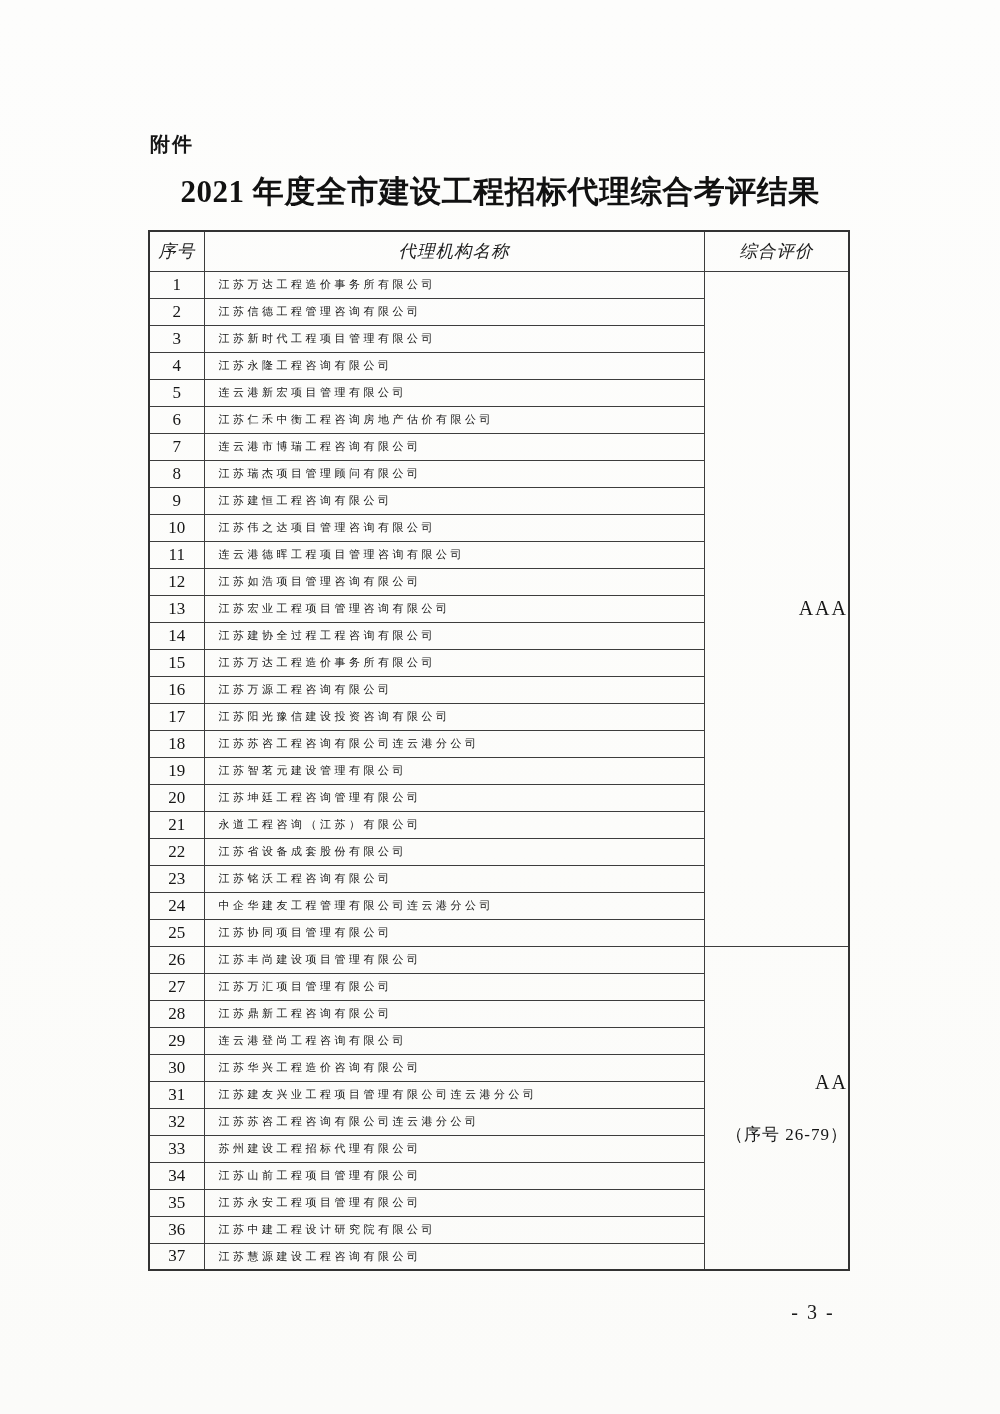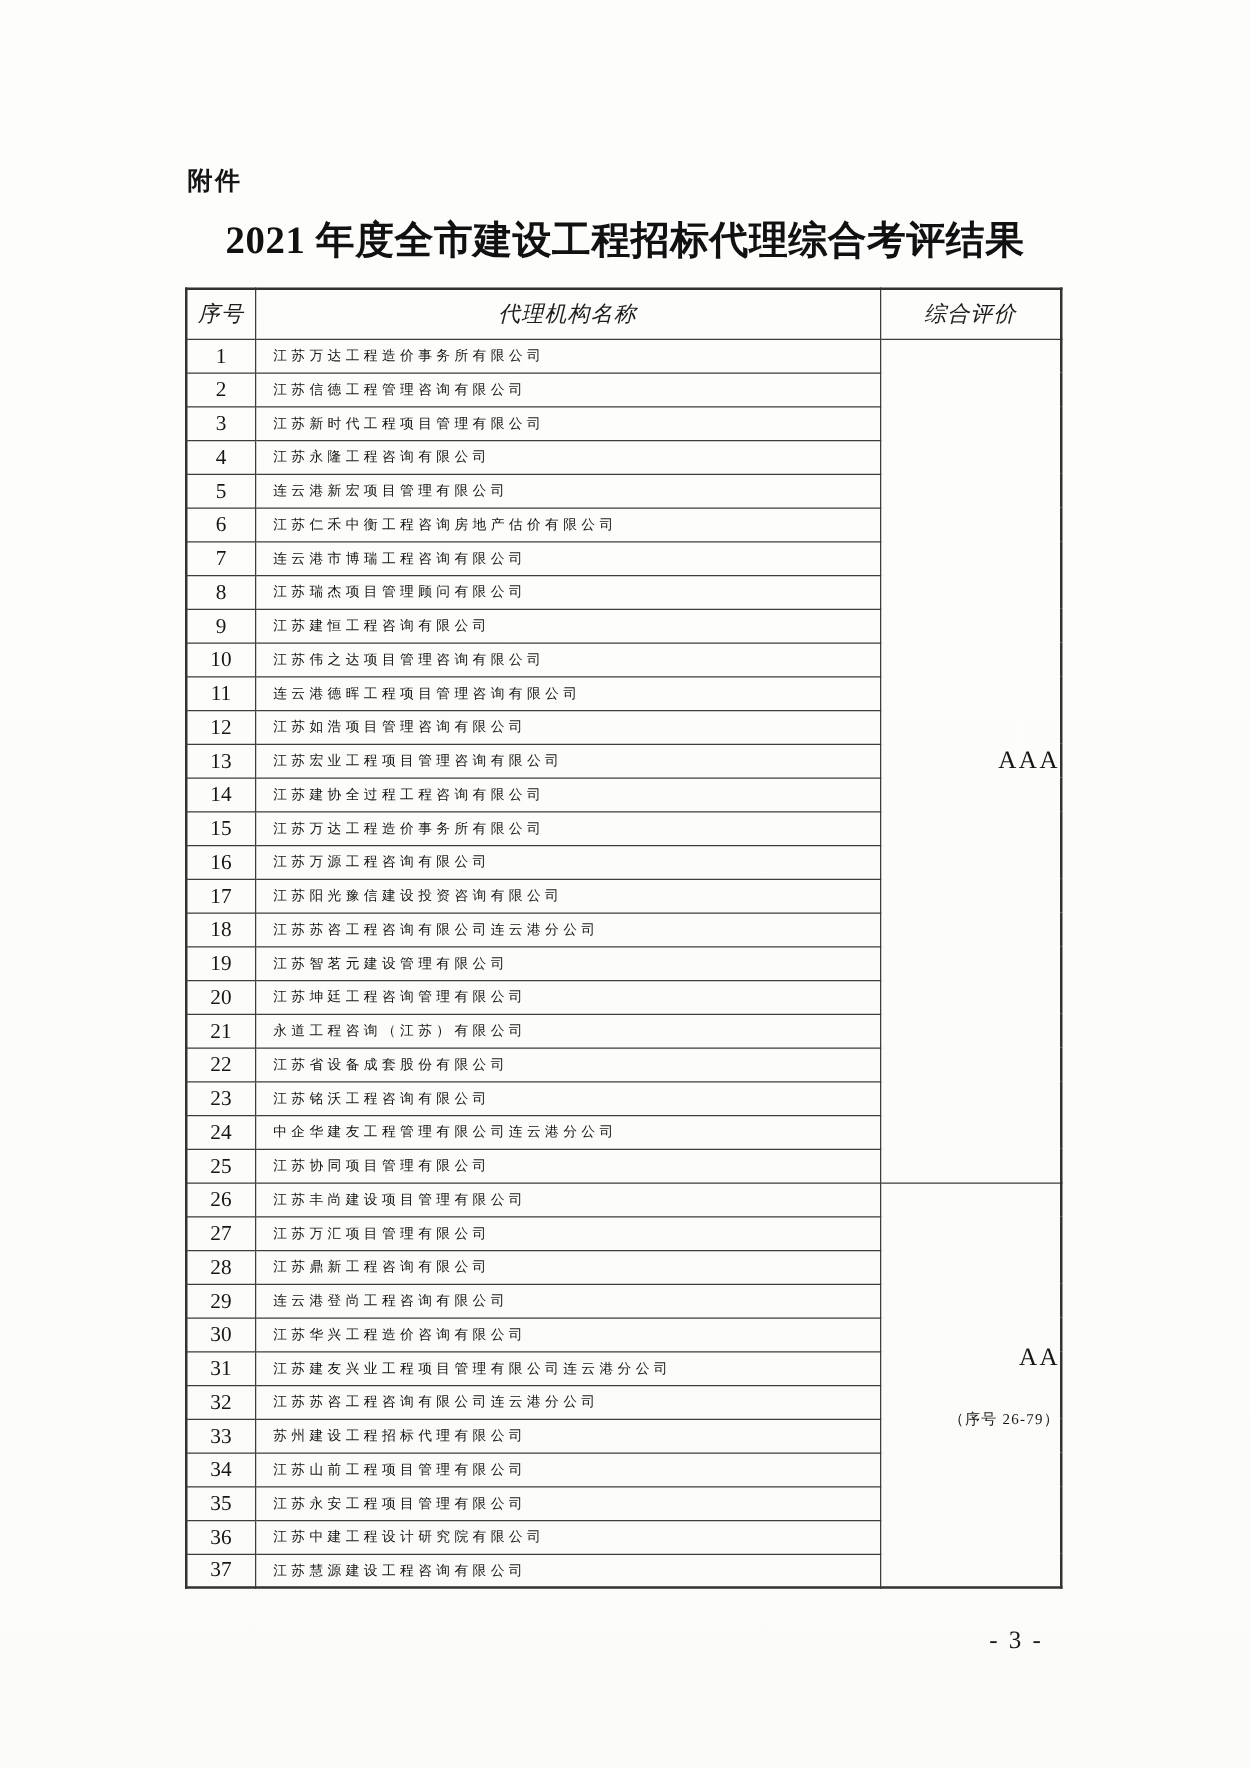--- a/index.html
+++ b/index.html
@@ -63,21 +63,21 @@
   }
   td.c-rating {
     text-align: right; vertical-align: middle;
     font-family: "Liberation Serif", "DejaVu Serif", serif;
     color: #161616;
   }
   .rating-label {
     font-size: 20px; letter-spacing: 2px; line-height: 1.55;
   }
   .rating-note {
-    font-size: 12px; letter-spacing: 1px; line-height: 1.55; margin-top: 24px;
+    font-size: 17px; letter-spacing: 1px; line-height: 1.55; margin-top: 24px;
   }
   .page-number {
     position: absolute; left: 763px; top: 1301px; width: 100px;
     text-align: center;
     font-size: 20px; color: #1a1a1a;
     font-family: "Liberation Serif", "DejaVu Serif", serif;
     letter-spacing: 2px;
   }
 </style>
 </head>

